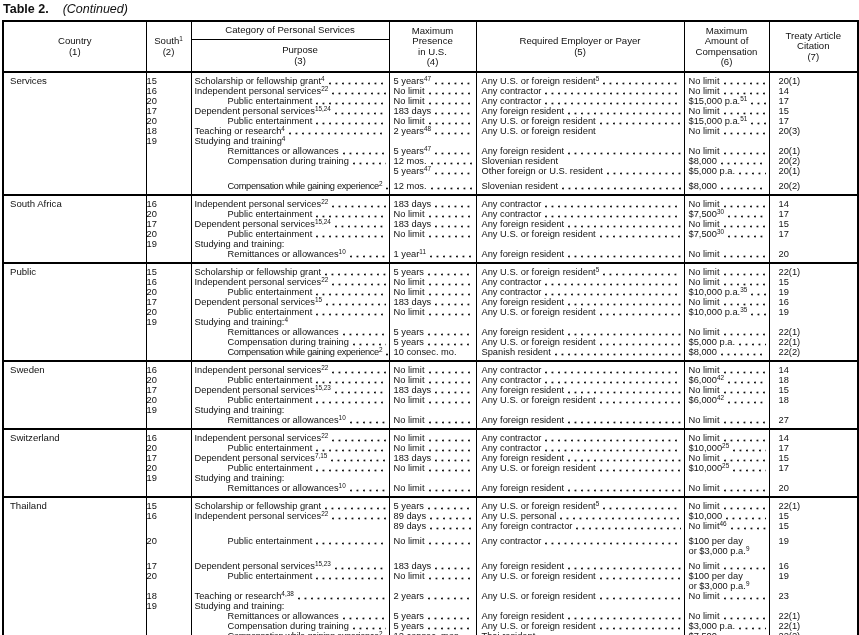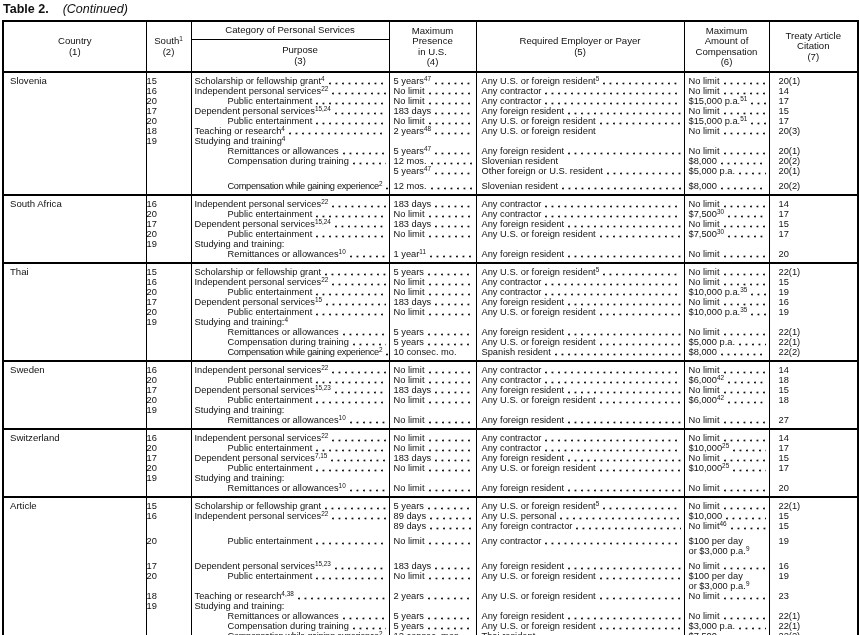--- a/index.html
+++ b/index.html
@@ -77,21 +77,21 @@
 (7)</th>
     </tr>
     <tr class="h2">
       <th><span>Purpose</span><br><span>(3)</span></th>
     </tr>
   </thead>
 <tbody>
       <tr>
         <td class="country" rowspan="12">
           <div class="cw">
-            <span class="t">Slovenia</span>
+            <span class="t">Services</span>
           </div>
         </td>
         <td class="code">
           <div class="cw">
             <span class="t">15</span>
           </div>
         </td>
         <td class="purpose">
           <div class="cw" style="padding-left: 3px;">
             <span class="t">Scholarship or fellowship grant<sup>4</sup></span>
@@ -644,21 +644,21 @@
           <div class="cw">
             <span class="t">20</span>
           </div>
         </td>
       </tr>
     </tbody>
     <tbody>
       <tr>
         <td class="country" rowspan="9">
           <div class="cw">
-            <span class="t">Thai</span>
+            <span class="t">Public</span>
           </div>
         </td>
         <td class="code">
           <div class="cw">
             <span class="t">15</span>
           </div>
         </td>
         <td class="purpose">
           <div class="cw" style="padding-left: 3px;">
             <span class="t">Scholarship or fellowship grant</span>
@@ -1340,21 +1340,21 @@
           <div class="cw">
             <span class="t">20</span>
           </div>
         </td>
       </tr>
     </tbody>
     <tbody>
       <tr>
         <td class="country" rowspan="17">
           <div class="cw">
-            <span class="t">Article</span>
+            <span class="t">Thailand</span>
           </div>
         </td>
         <td class="code">
           <div class="cw">
             <span class="t">15</span>
           </div>
         </td>
         <td class="purpose">
           <div class="cw" style="padding-left: 3px;">
             <span class="t">Scholarship or fellowship grant</span>

